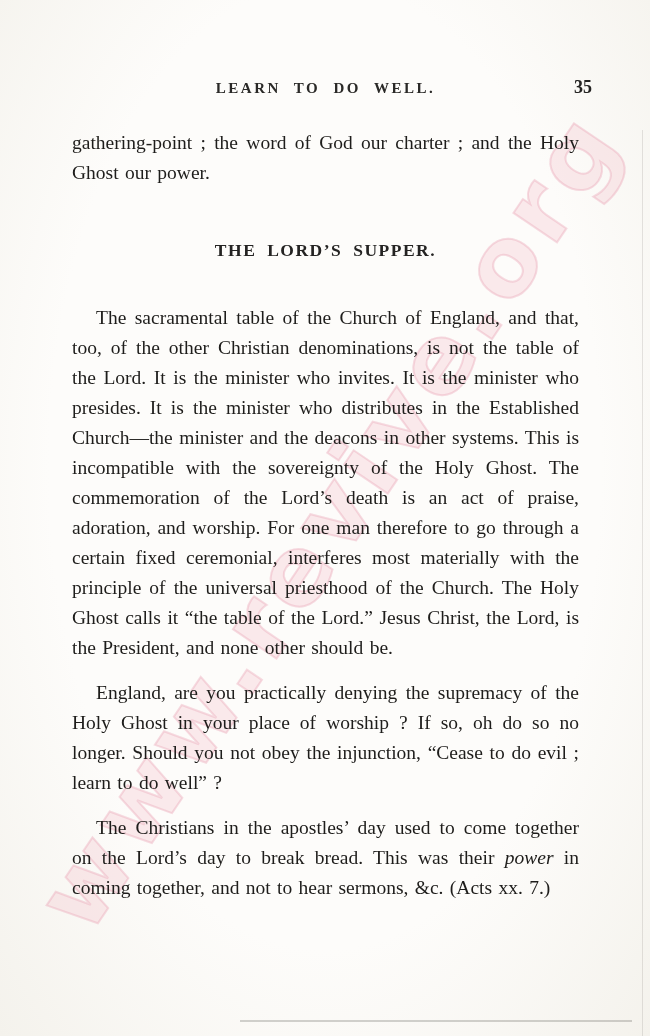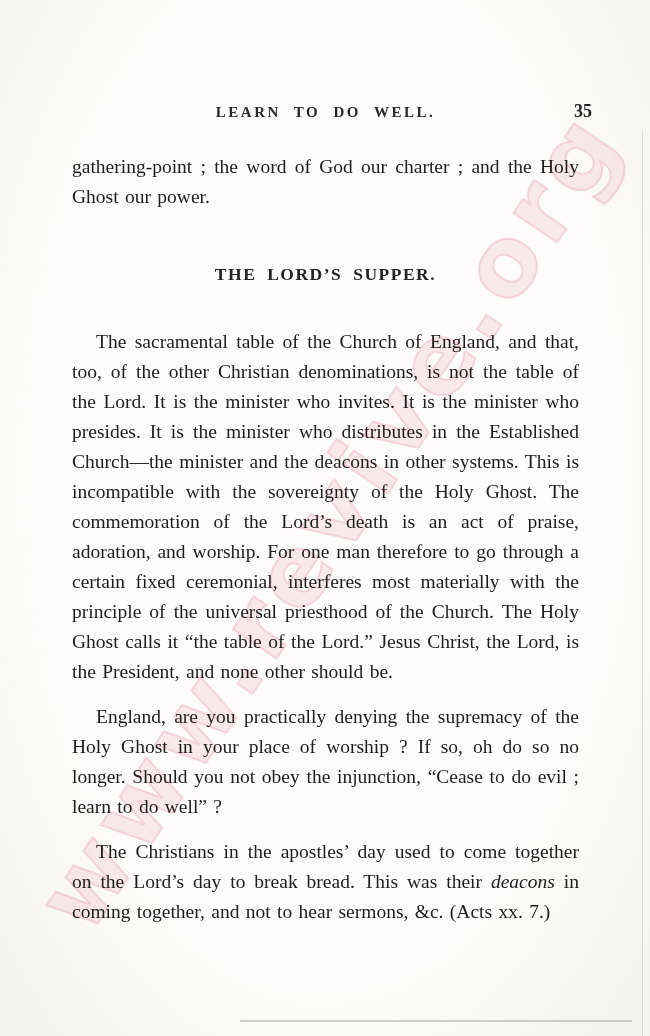--- a/index.html
+++ b/index.html
@@ -15,21 +15,21 @@
     margin: 0 auto;
     background: #fbfaf7;
     background-image: radial-gradient(ellipse at 50% 45%, #fdfcfa 60%, #f4f2ec 100%);
     overflow: hidden;
     font-family: "Liberation Serif", "DejaVu Serif", serif;
     color: #1e1d1b;
   }
   .content {
     position: relative;
     z-index: 2;
-    padding: 104px 56px 0 57px;
+    padding: 80px 56px 0 57px;
   }
   .running-header {
     position: relative;
     height: 26px;
     margin-bottom: 22px;
   }
   .running-title {
     display: block;
     text-align: center;
     font-size: 15px;
@@ -129,17 +129,17 @@
     <div class="body-text">
 
       <p class="continuation">gathering-point ; the word of God our charter ; and the Holy Ghost our power.</p>
 
       <h2 class="section-heading">THE LORD’S SUPPER.</h2>
 
       <p class="indented">The sacramental table of the Church of England, and that, too, of the other Christian denominations, is not the table of the Lord.  It is the minister who invites.  It is the minister who presides.  It is the minister who distributes in the Established Church—the minister and the deacons in other systems.  This is incompatible with the sovereignty of the Holy Ghost.  The commemoration of the Lord’s death is an act of praise, adoration, and worship.  For one man therefore to go through a certain fixed ceremonial, interferes most materially with the principle of the universal priesthood of the Church.  The Holy Ghost calls it “the table of the Lord.”  Jesus Christ, the Lord, is the President, and none other should be.</p>
 
       <p class="indented">England, are you practically denying the supremacy of the Holy Ghost in your place of worship ? If so, oh do so no longer.  Should you not obey the injunction, “Cease to do evil ; learn to do well” ?</p>
 
-      <p class="indented final-paragraph"><span>The Christians in the apostles’ day used to come together on the Lord’s day to break bread.  This was their </span><em>deacons</em><span> in coming together, and not to hear sermons, &amp;c. (Acts xx. 7.)</span></p>
+      <p class="indented final-paragraph"><span>The Christians in the apostles’ day used to come together on the Lord’s day to break bread.  This was their </span><em>power</em><span> in coming together, and not to hear sermons, &amp;c. (Acts xx. 7.)</span></p>
 
     </div>
   </div>
 </div>
 
 </body></html>

